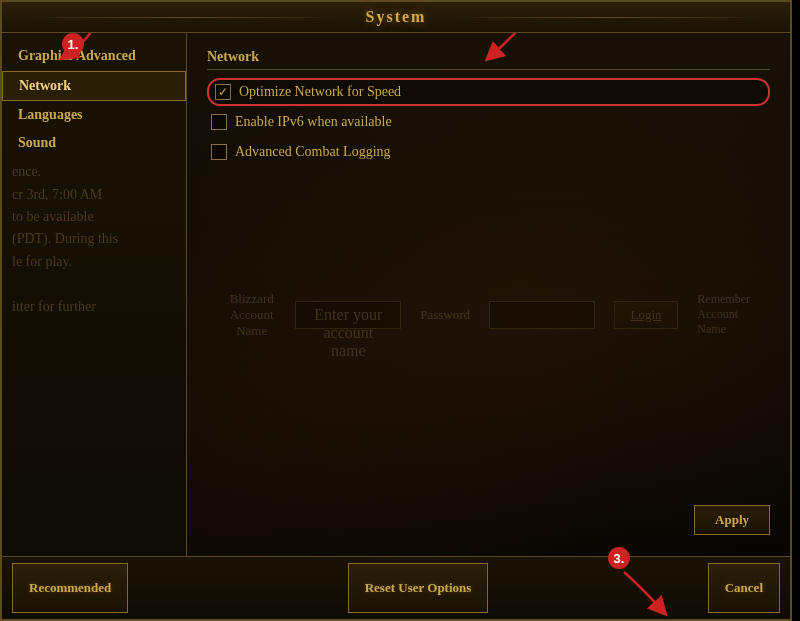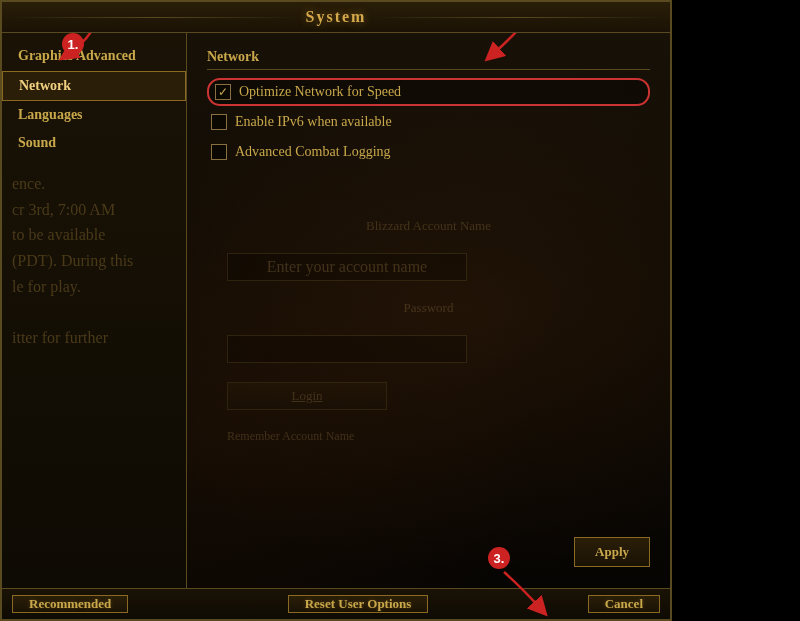--- a/index.html
+++ b/index.html
@@ -7,21 +7,21 @@
     body {
       width: 800px;
       height: 621px;
       overflow: hidden;
       background: #000;
       font-family: 'Times New Roman', serif;
       color: #c8a84b;
     }
 
     .window {
-      width: 672px;
+      width: 792px;
       height: 621px;
       position: relative;
       background: linear-gradient(180deg, #1a1208 0%, #0d0a04 40%, #060402 100%);
       border: 2px solid #5a4a20;
       display: flex;
       flex-direction: column;
     }
 
     
     .bg-overlay {
@@ -115,21 +115,22 @@
       position: relative;
       overflow: hidden;
     }
 
     
     .bg-content {
       position: absolute;
       inset: 0;
       opacity: 0.35;
       display: flex;
-      flex-direction: column;
+      flex-direction: row;
+      align-items: center;
       justify-content: center;
       gap: 19px;
       padding: 80px 40px 40px;
     }
 
     .bg-input {
       width: 240px;
       height: 28px;
       background: rgba(0,0,0,0.6);
       border: 1px solid #5a4a20;
@@ -224,21 +225,21 @@
       z-index: 10;
       display: flex;
       align-items: center;
       padding: 6px 10px;
       background: linear-gradient(180deg, #1a1205 0%, #0e0b04 100%);
       border-top: 1px solid #5a4a20;
       gap: 8px;
     }
 
     .bottom-btn {
-      padding: 0 16px;
+      padding: 16px 16px;
       background: linear-gradient(180deg, #2a1e08 0%, #1a1205 100%);
       border: 1px solid #8a6a20;
       color: #c8a84b;
       font-size: 13px;
       font-weight: bold;
       cursor: pointer;
       font-family: 'Times New Roman', serif;
       text-shadow: 0 0 4px rgba(200,150,50,0.3);
     }
 
@@ -326,21 +327,21 @@
       <div class="sidebar-item active">
         <span>Network</span>
       </div>
       <div class="sidebar-item">
         <span>Languages</span>
       </div>
       <div class="sidebar-item">
         <span>Sound</span>
       </div>
 
-      <div class="sidebar-bg-text" style="margin-top:10px; font-size:16px; color:#4a3a18; line-height:1.6;">
+      <div class="sidebar-bg-text" style="font-size:14px; color:#4a3a18; line-height:1.6;">
         ence.<br>
         cr 3rd, 7:00 AM<br>
         to be available<br>
         (PDT). During this<br>
         le for play.<br>
         <br>
         itter for further
       </div>
     </div>
 

